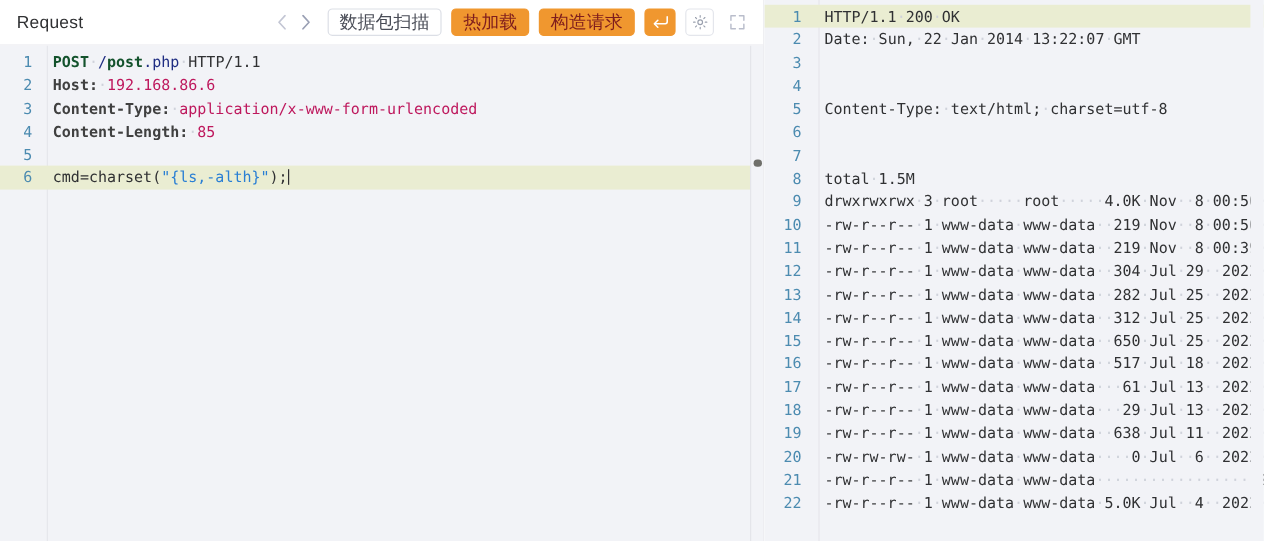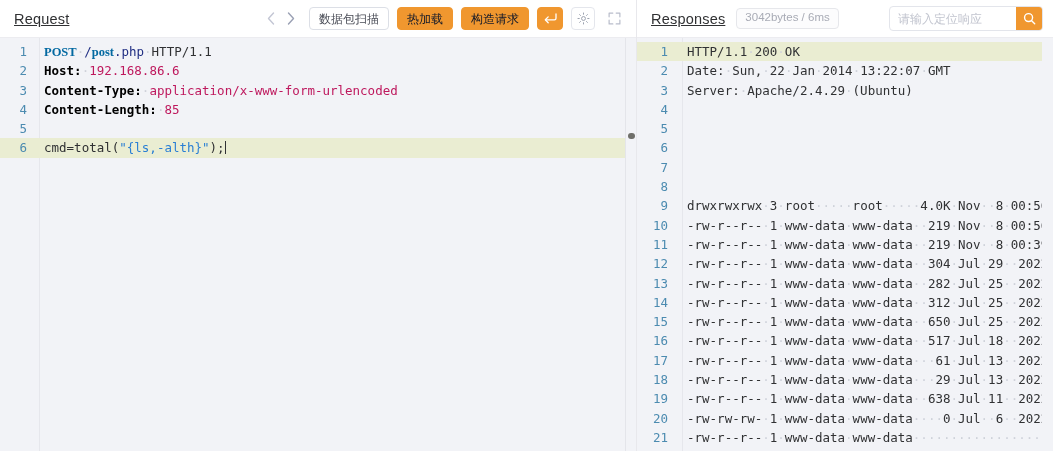--- a/index.html
+++ b/index.html
@@ -15,45 +15,45 @@
   .panel{display:flex;flex-direction:column;height:451px;background:#fff;position:relative;}
   .panel-left{width:636px;border-right:1px solid #e8e8ec;}
   .panel-right{width:416px;}
 
   
   .hdr{
     height:38px;min-height:38px;display:flex;align-items:center;
     padding:0 10px 0 14px;background:#fff;
     border-bottom:1px solid #ececf0;box-sizing:border-box;
   }
-  .hdr-title{font-size:14.5px;color:#303133;letter-spacing:.2px;text-decoration:underline;}
+  .hdr-title{font-size:14.5px;color:#303133;letter-spacing:.2px;}
   .hdr-spacer{flex:1 1 auto;}
 
   .badge{
     margin-left:11px;font-size:11.5px;color:#a8abb5;
     border:1px solid #e6e7eb;border-radius:4px;
     padding:3px 8px 4px;background:#fcfcfd;line-height:1;
     white-space:nowrap;
   }
 
   
   .chev{
     width:20px;height:24px;display:flex;align-items:center;justify-content:center;
     color:#c3c6d4;font-size:15px;cursor:pointer;user-select:none;
   }
   .chev.strong{color:#9aa0b4;}
 
   
   .tbtn{
     height:23px;display:inline-flex;align-items:center;justify-content:center;
-    padding:0 9px;border-radius:4px;font-size:12px;line-height:1;
+    padding:0 9px;border-radius:4px;font-size:15px;line-height:1;
     cursor:pointer;white-space:nowrap;box-sizing:border-box;margin-left:8px;
   }
   .tbtn.ghost{border:1px solid #dcdfe6;background:#fff;color:#4a4d57;}
-  .tbtn.orange{background:#f0972f;color:#0f172a;border:1px solid #f0972f;}
+  .tbtn.orange{background:#f0972f;color:#7f1d1d;border:1px solid #f0972f;}
   .tbtn.icon-orange{
     background:#f0972f;color:#fff;border:1px solid #f0972f;
     width:26px;padding:0;font-size:12px;
   }
   .tbtn.icon-ghost{
     border:1px solid #e4e6ec;background:#fff;color:#9aa0ae;
     width:24px;height:23px;padding:0;
   }
   .icon-plain{
     width:24px;height:23px;margin-left:7px;display:inline-flex;
@@ -89,23 +89,23 @@
   .row{display:flex;height:19.3px;align-items:flex-start;white-space:pre;}
   .row.hl{background:#eaedd2;}
   .ln{
     width:40px;flex:0 0 40px;text-align:right;padding-right:13px;
     color:#4c8bb0;box-sizing:border-box;user-select:none;
   }
   .panel-right .ln{width:46px;flex:0 0 46px;padding-right:15px;}
   .txt{flex:1 1 auto;color:#303133;padding-left:4px;}
 
   
-  .k-method{color:#0369a1;font-weight:bold;font-family:Liberation Serif, serif;}
+  .k-method{color:#14532d;font-weight:bold;}
   .k-path{color:#1f2d82;}
-  .k-hdr{color:#000000;font-weight:bold;}
+  .k-hdr{color:#404040;font-weight:bold;}
   .k-val{color:#be185d;}
   .k-str{color:#2a7fd4;}
   .k-plain{color:#303133;}
   .ws{color:#cfd2da;}
   .caret{
     display:inline-block;width:1px;height:13px;background:#303133;
     vertical-align:-2px;margin-left:0px;
   }
 
   
@@ -172,57 +172,42 @@
     </div>
 
     <div class="editor">
       <div class="left-gutterline"></div>
       <div class="code-rows" id="req-rows">
           <div class="row"><span class="ln">1</span><span class="txt"><span class="k-method">POST</span><span class="ws">·</span><span class="k-path">/</span><span class="k-method">post</span><span class="k-path">.php</span><span class="ws">·</span><span class="k-plain">HTTP/1.1</span></span></div>
           <div class="row"><span class="ln">2</span><span class="txt"><span class="k-hdr">Host:</span><span class="ws">·</span><span class="k-val">192.168.86.6</span></span></div>
           <div class="row"><span class="ln">3</span><span class="txt"><span class="k-hdr">Content-Type:</span><span class="ws">·</span><span class="k-val">application/x-www-form-urlencoded</span></span></div>
           <div class="row"><span class="ln">4</span><span class="txt"><span class="k-hdr">Content-Length:</span><span class="ws">·</span><span class="k-val">85</span></span></div>
           <div class="row"><span class="ln">5</span><span class="txt"></span></div>
-          <div class="row hl"><span class="ln">6</span><span class="txt"><span class="k-plain">cmd=total(</span><span class="k-str">"{ls,-alth}"</span><span class="k-plain">);</span><span class="caret"></span></span></div>
+          <div class="row hl"><span class="ln">6</span><span class="txt"><span class="k-plain">cmd=charset(</span><span class="k-str">"{ls,-alth}"</span><span class="k-plain">);</span><span class="caret"></span></span></div>
         </div>
       <div class="vtrack">
         <div class="vthumb" style="top:95px;height:6px;"></div>
       </div>
     </div>
   </section>
 
   <section class="panel panel-right">
 
-    <div class="hdr">
-      <span class="hdr-title">Responses</span>
-      <span class="badge">3042bytes / 6ms</span>
-      <span class="hdr-spacer"></span>
-
-      <div class="searchwrap">
-        <input type="text" placeholder="请输入定位响应" style="">
-        <span class="searchbtn">
-          <svg width="13" height="13" viewBox="0 0 14 14" fill="none" aria-hidden="true">
-            <circle cx="6" cy="6" r="4.3" stroke="currentColor" stroke-width="1.5"></circle>
-            <path d="M9.3 9.3L12.6 12.6" stroke="currentColor" stroke-width="1.5" stroke-linecap="round"></path>
-          </svg>
-        </span>
-      </div>
-    </div>
 
     <div class="editor">
       <div class="left-gutterline"></div>
       <div class="code-rows" id="res-rows">
           <div class="row hl"><span class="ln">1</span><span class="txt"><span>HTTP/1.1</span><span class="ws">·</span><span>200</span><span class="ws">·</span><span>OK</span></span></div>
           <div class="row"><span class="ln">2</span><span class="txt"><span>Date:</span><span class="ws">·</span><span>Sun,</span><span class="ws">·</span><span>22</span><span class="ws">·</span><span>Jan</span><span class="ws">·</span><span>2014</span><span class="ws">·</span><span>13:22:07</span><span class="ws">·</span><span>GMT</span></span></div>
-          <div class="row"><span class="ln">3</span><span class="txt"><span>Server:</span><span class="ws">·</span><span>Apache/2.4.29</span><span class="ws">·</span><span>(Ubuntu)</span></span></div>
+          <div class="row"><span class="ln">3</span></div>
           <div class="row"><span class="ln">4</span></div>
-          <div class="row"><span class="ln">5</span></div>
+          <div class="row"><span class="ln">5</span><span class="txt"><span>Content-Type:</span><span class="ws">·</span><span>text/html;</span><span class="ws">·</span><span>charset=utf-8</span></span></div>
           <div class="row"><span class="ln">6</span></div>
           <div class="row"><span class="ln">7</span><span class="txt"></span></div>
-          <div class="row"><span class="ln">8</span></div>
+          <div class="row"><span class="ln">8</span><span class="txt"><span>total</span><span class="ws">·</span><span>1.5M</span></span></div>
           <div class="row"><span class="ln">9</span><span class="txt"><span>drwxrwxrwx</span><span class="ws">·</span><span>3</span><span class="ws">·</span><span>root</span><span class="ws">·····</span><span>root</span><span class="ws">·····</span><span>4.0K</span><span class="ws">·</span><span>Nov</span><span class="ws">··</span><span>8</span><span class="ws">·</span><span>00:50</span><span class="ws">·</span></span></div>
           <div class="row"><span class="ln">10</span><span class="txt"><span>-rw-r--r--</span><span class="ws">·</span><span>1</span><span class="ws">·</span><span>www-data</span><span class="ws">·</span><span>www-data</span><span class="ws">··</span><span>219</span><span class="ws">·</span><span>Nov</span><span class="ws">··</span><span>8</span><span class="ws">·</span><span>00:50</span><span class="ws">·</span></span></div>
           <div class="row"><span class="ln">11</span><span class="txt"><span>-rw-r--r--</span><span class="ws">·</span><span>1</span><span class="ws">·</span><span>www-data</span><span class="ws">·</span><span>www-data</span><span class="ws">··</span><span>219</span><span class="ws">·</span><span>Nov</span><span class="ws">··</span><span>8</span><span class="ws">·</span><span>00:39</span><span class="ws">·</span></span></div>
           <div class="row"><span class="ln">12</span><span class="txt"><span>-rw-r--r--</span><span class="ws">·</span><span>1</span><span class="ws">·</span><span>www-data</span><span class="ws">·</span><span>www-data</span><span class="ws">··</span><span>304</span><span class="ws">·</span><span>Jul</span><span class="ws">·</span><span>29</span><span class="ws">··</span><span>2022</span><span class="ws">·</span></span></div>
           <div class="row"><span class="ln">13</span><span class="txt"><span>-rw-r--r--</span><span class="ws">·</span><span>1</span><span class="ws">·</span><span>www-data</span><span class="ws">·</span><span>www-data</span><span class="ws">··</span><span>282</span><span class="ws">·</span><span>Jul</span><span class="ws">·</span><span>25</span><span class="ws">··</span><span>2022</span><span class="ws">·</span></span></div>
           <div class="row"><span class="ln">14</span><span class="txt"><span>-rw-r--r--</span><span class="ws">·</span><span>1</span><span class="ws">·</span><span>www-data</span><span class="ws">·</span><span>www-data</span><span class="ws">··</span><span>312</span><span class="ws">·</span><span>Jul</span><span class="ws">·</span><span>25</span><span class="ws">··</span><span>2022</span><span class="ws">·</span></span></div>
           <div class="row"><span class="ln">15</span><span class="txt"><span>-rw-r--r--</span><span class="ws">·</span><span>1</span><span class="ws">·</span><span>www-data</span><span class="ws">·</span><span>www-data</span><span class="ws">··</span><span>650</span><span class="ws">·</span><span>Jul</span><span class="ws">·</span><span>25</span><span class="ws">··</span><span>2022</span><span class="ws">·</span></span></div>
           <div class="row"><span class="ln">16</span><span class="txt"><span>-rw-r--r--</span><span class="ws">·</span><span>1</span><span class="ws">·</span><span>www-data</span><span class="ws">·</span><span>www-data</span><span class="ws">··</span><span>517</span><span class="ws">·</span><span>Jul</span><span class="ws">·</span><span>18</span><span class="ws">··</span><span>2022</span><span class="ws">·</span></span></div>
           <div class="row"><span class="ln">17</span><span class="txt"><span>-rw-r--r--</span><span class="ws">·</span><span>1</span><span class="ws">·</span><span>www-data</span><span class="ws">·</span><span>www-data</span><span class="ws">···</span><span>61</span><span class="ws">·</span><span>Jul</span><span class="ws">·</span><span>13</span><span class="ws">··</span><span>2022</span><span class="ws">·</span></span></div>
           <div class="row"><span class="ln">18</span><span class="txt"><span>-rw-r--r--</span><span class="ws">·</span><span>1</span><span class="ws">·</span><span>www-data</span><span class="ws">·</span><span>www-data</span><span class="ws">···</span><span>29</span><span class="ws">·</span><span>Jul</span><span class="ws">·</span><span>13</span><span class="ws">··</span><span>2022</span><span class="ws">·</span></span></div>

